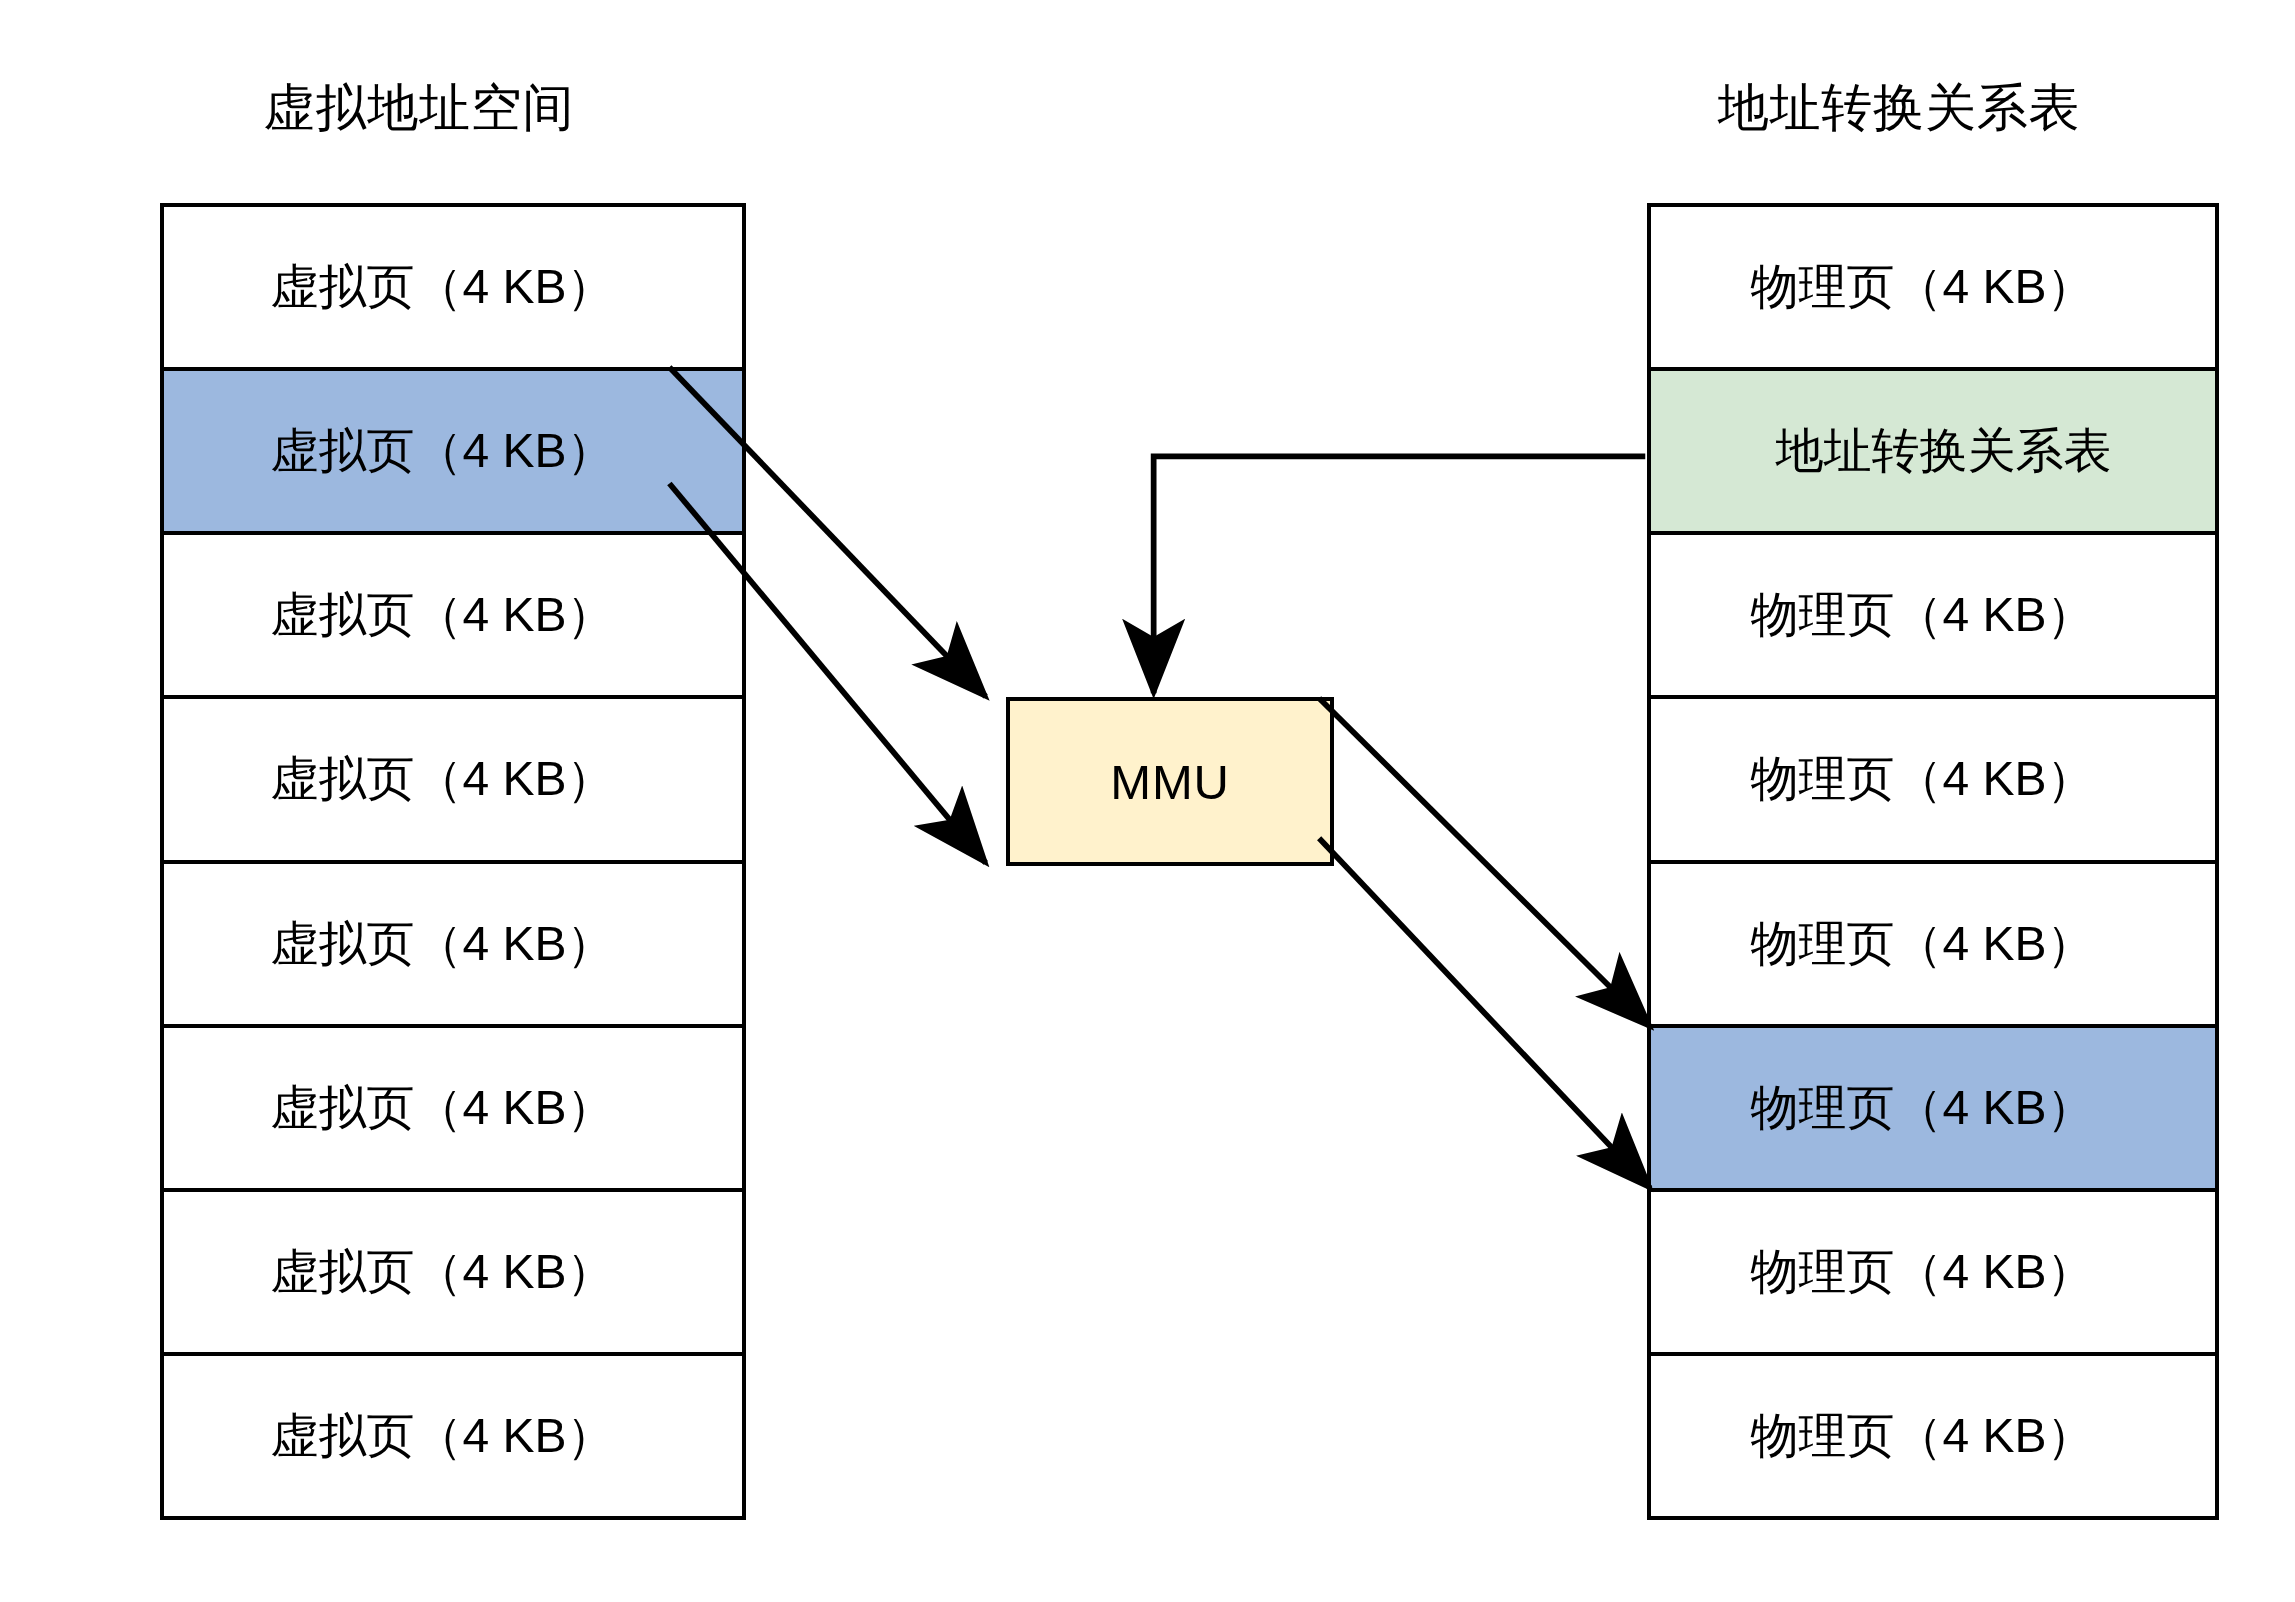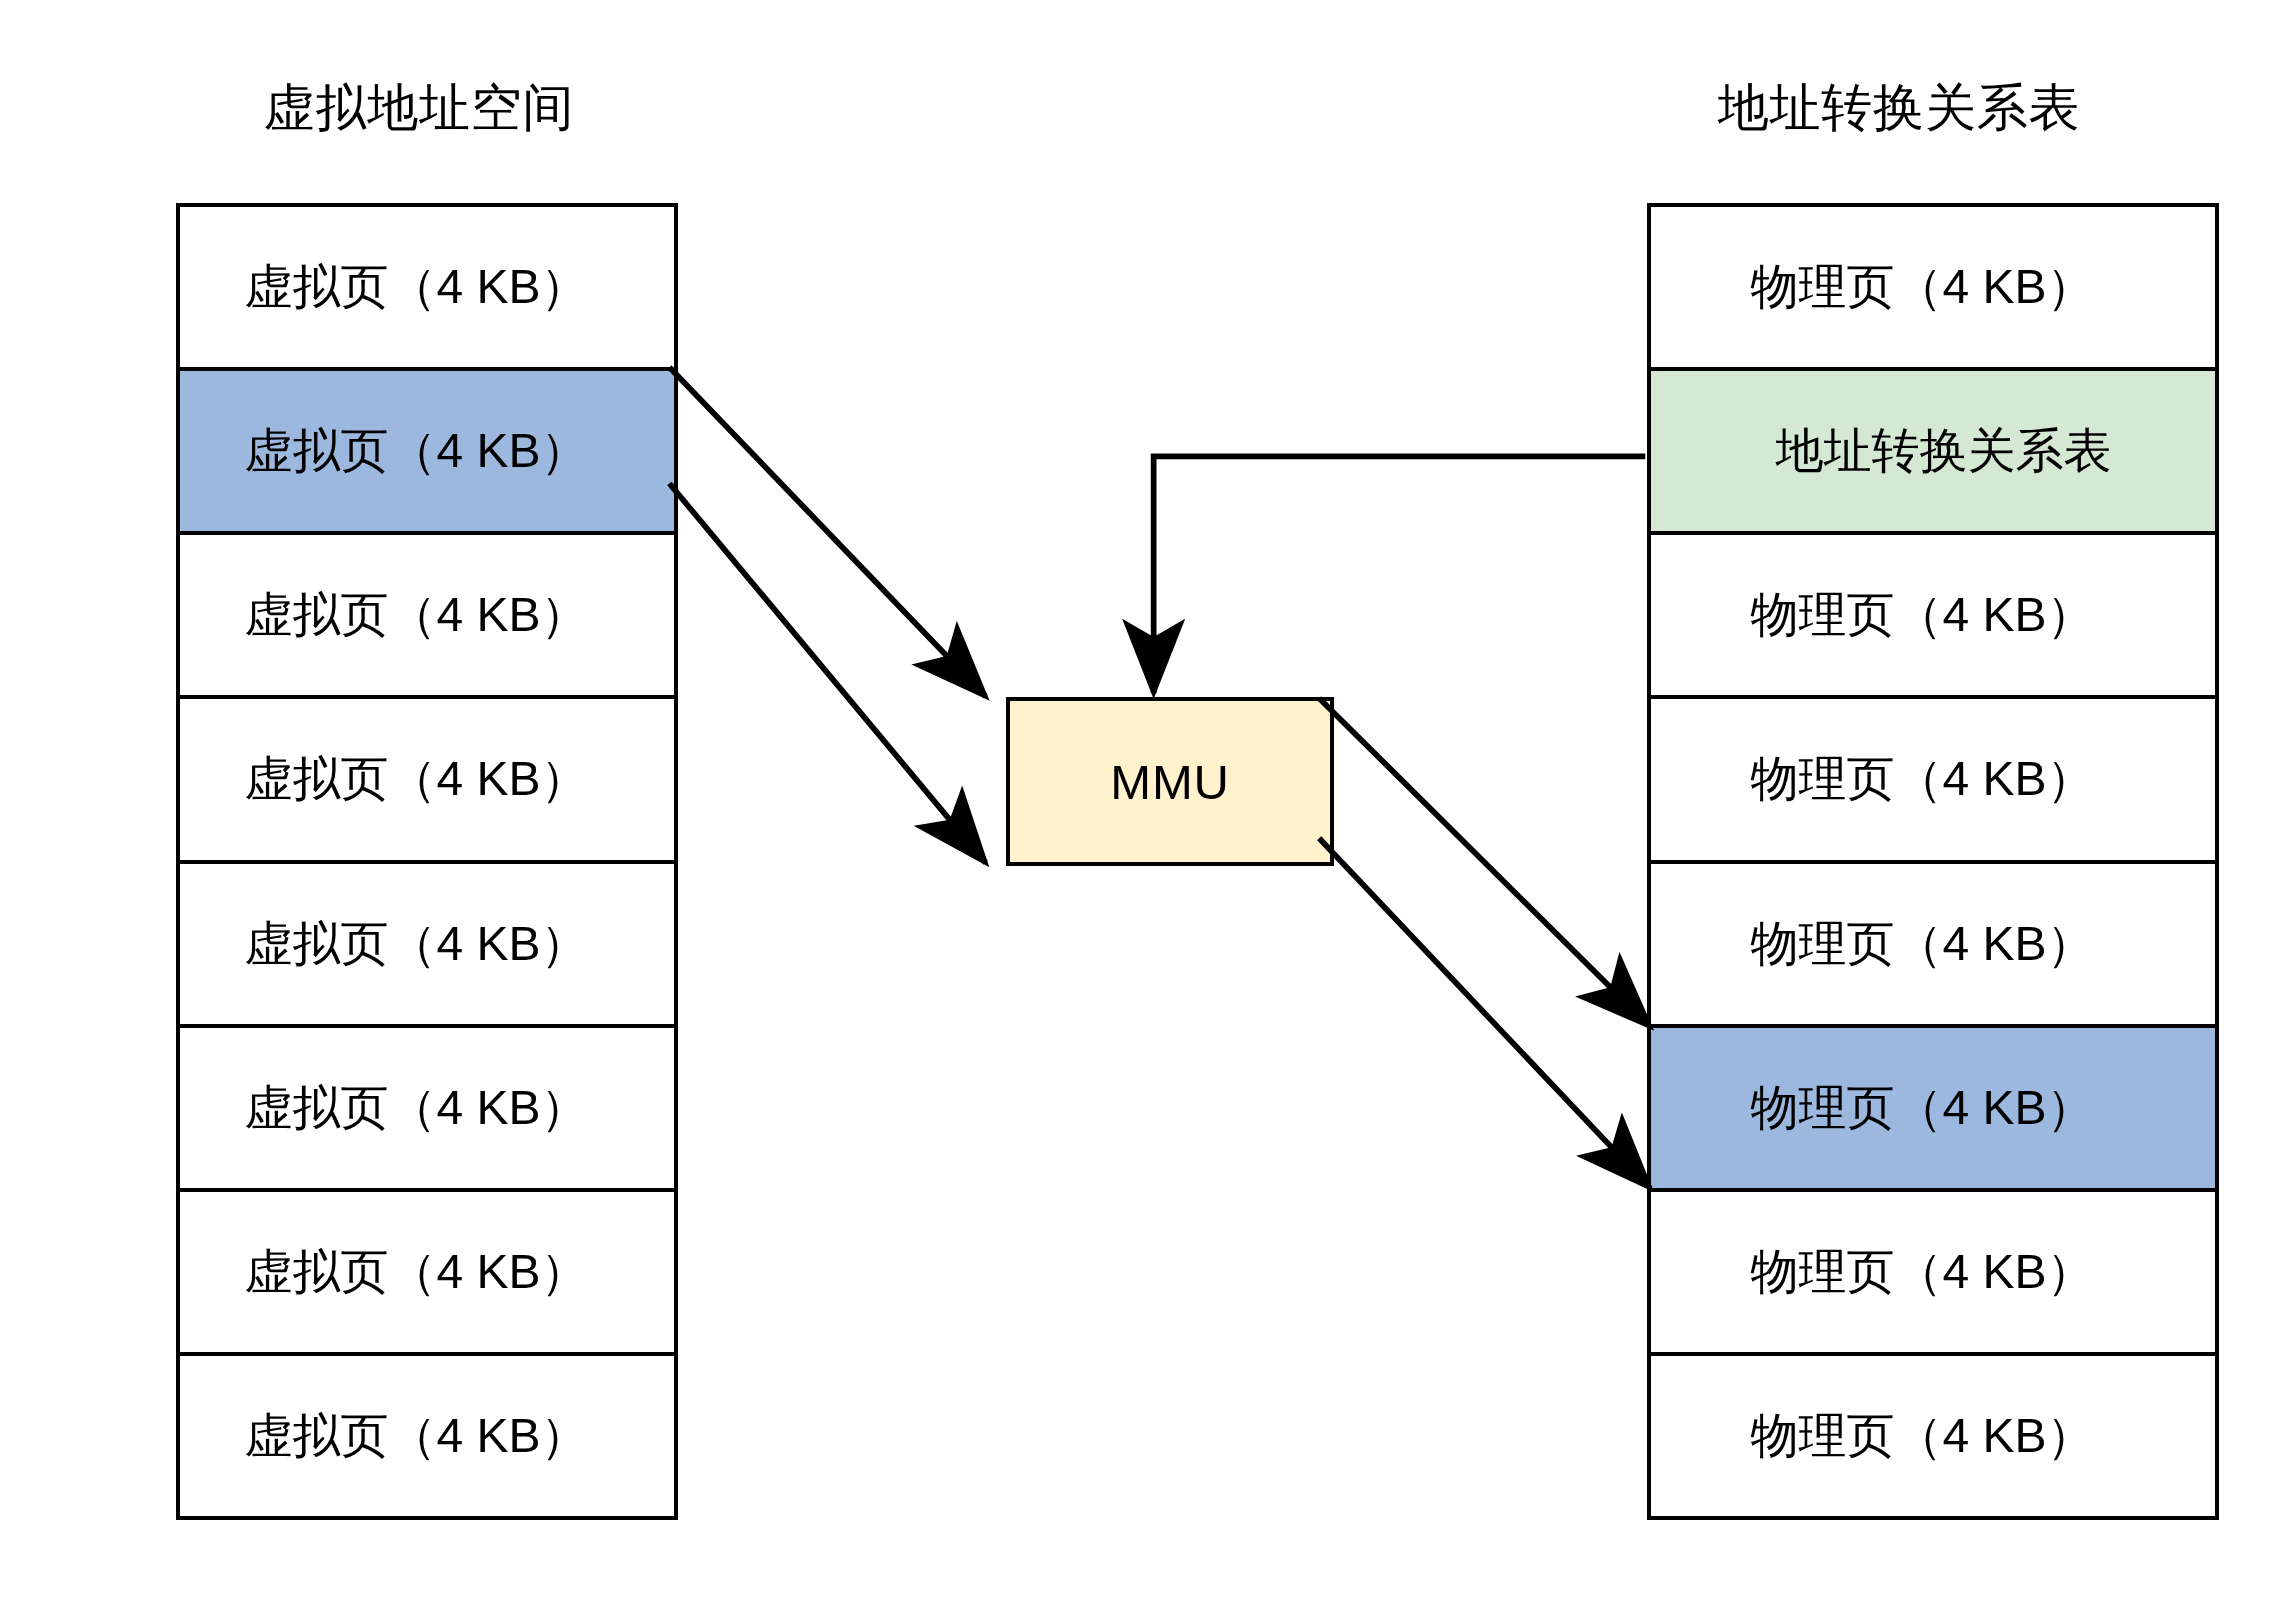--- a/index.html
+++ b/index.html
@@ -34,21 +34,21 @@
 
   
   .mem-table {
     position: absolute;
     box-sizing: border-box;
     border: 4.1px solid #000000;
     background: #ffffff;
     display: flex;
     flex-direction: column;
   }
-  #table-virtual  { left: 176px;  top: 203px; width: 502px; height: 1317px; }
+  #table-virtual  { left: 160px;  top: 203px; width: 586px; height: 1317px; }
   #table-physical { left: 1647px; top: 203px; width: 572px; height: 1317px; }
 
   .mem-row {
     box-sizing: border-box;
     flex: 1 1 0;
     border-bottom: 4.1px solid #000000;
     display: flex;
     align-items: center;
     justify-content: center;
     font-size: 48px;

